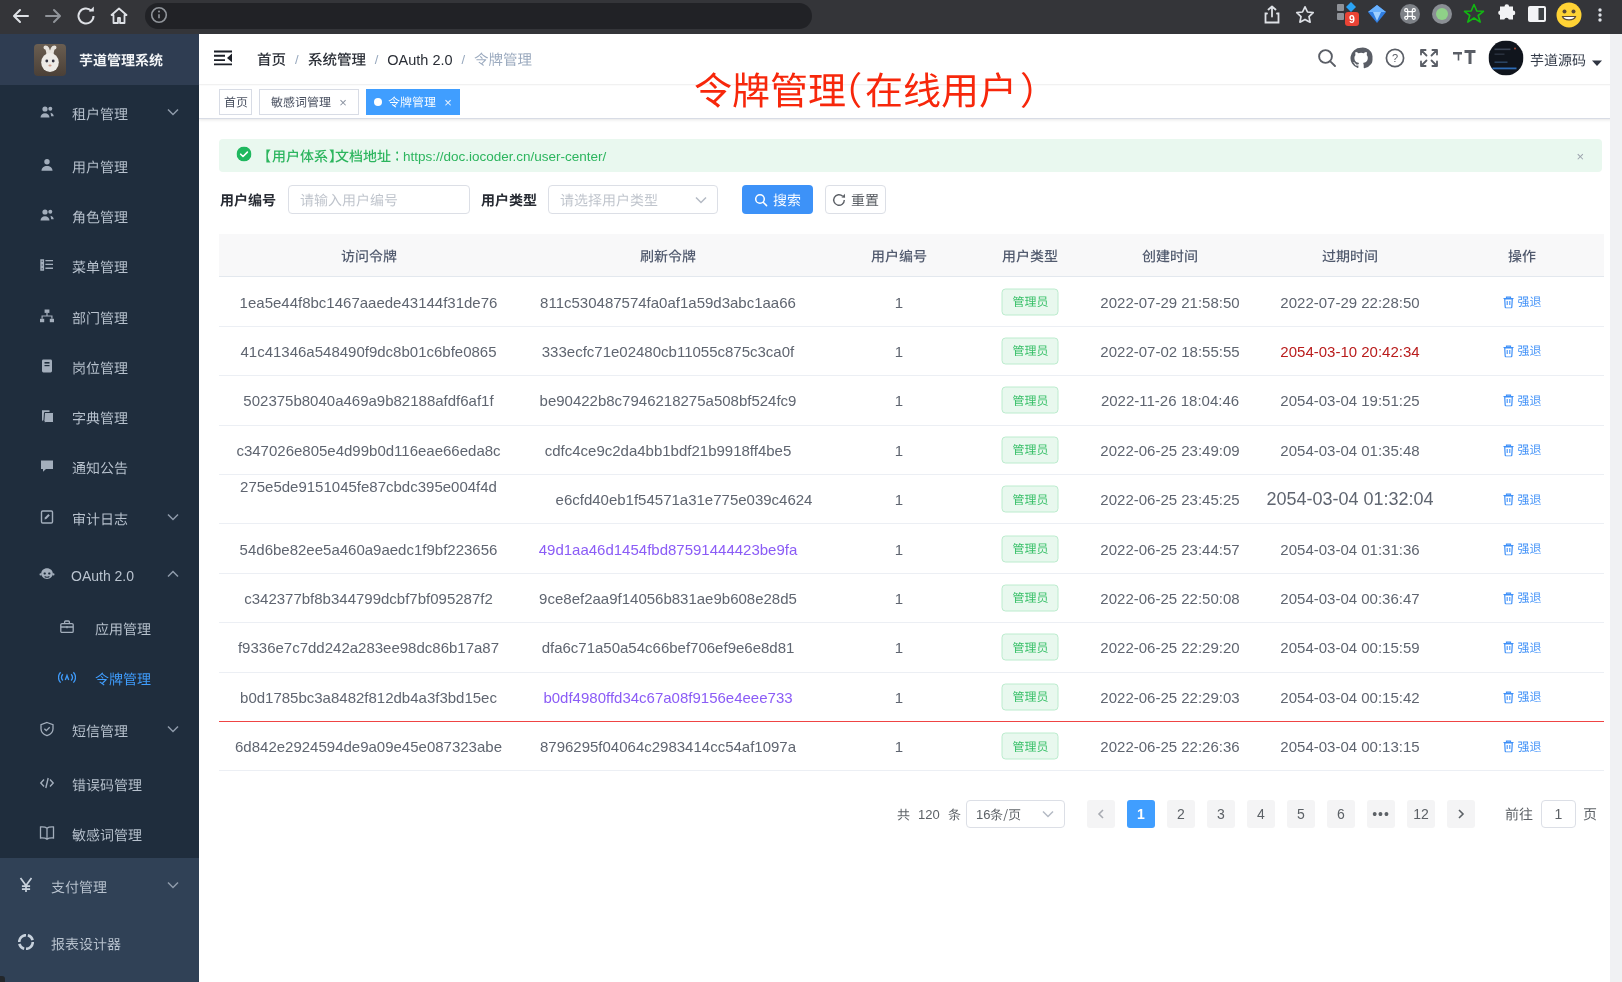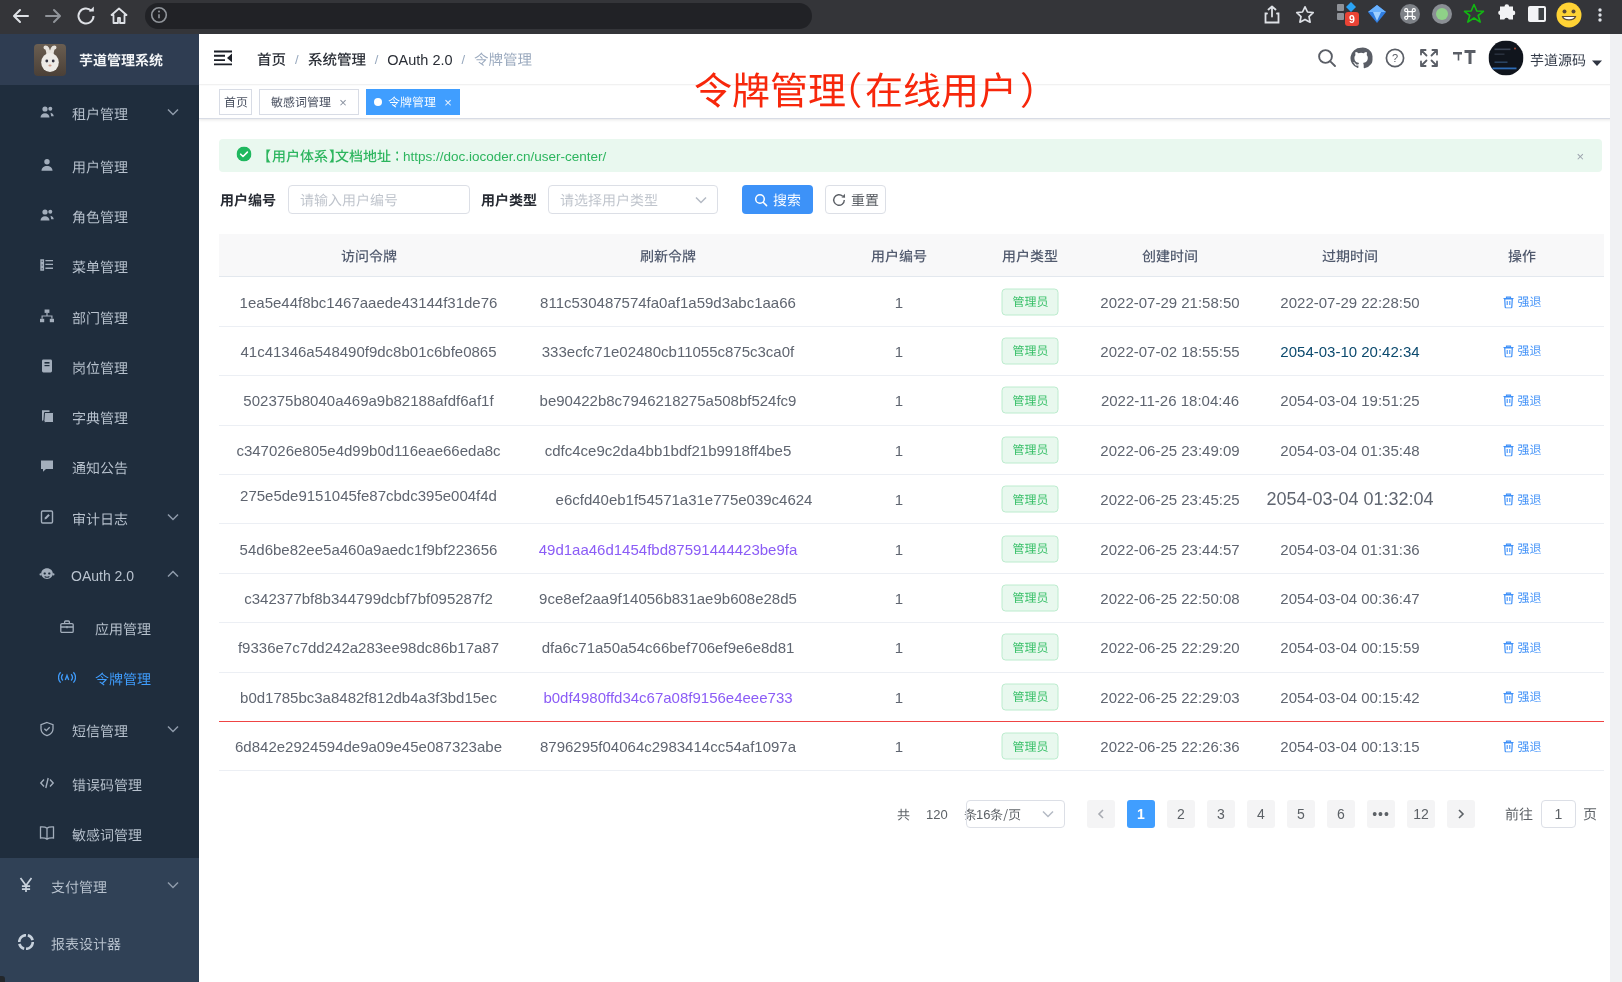--- a/index.html
+++ b/index.html
@@ -697,21 +697,21 @@
           </g>
         </svg>
       </div>
     </div>
   </div>
 <div class="ab" style="left:219px;top:326.8px;width:1385px;height:49.4px;border-bottom:1px solid #eceff4">
     <div class="ab" style="left:149.5px;top:24.2px;transform:translate(-50%,-50%);font-size:15px;color:#5f6570;white-space:nowrap">41c41346a548490f9dc8b01c6bfe0865</div>
     <div class="ab" style="left:449.0px;top:24.2px;transform:translate(-50%,-50%);font-size:15px;color:#5f6570;white-space:nowrap">333ecfc71e02480cb11055c875c3ca0f</div>
     <div class="ab" style="left:680.0px;top:24.2px;transform:translate(-50%,-50%);font-size:15px;color:#5f6570;white-space:nowrap">1</div>
     <div class="ab" style="left:951.0px;top:24.2px;transform:translate(-50%,-50%);font-size:15px;color:#5f6570;white-space:nowrap">2022-07-02 18:55:55</div>
-    <div class="ab" style="left:1131.0px;top:24.2px;transform:translate(-50%,-50%);font-size:15px;color:#0c4a6e;white-space:nowrap">2054-03-10 20:42:34</div>
+    <div class="ab" style="left:1131.0px;top:24.2px;transform:translate(-50%,-50%);font-size:15px;color:#b91c1c;white-space:nowrap">2054-03-10 20:42:34</div>
     <div style="position:absolute;left:811.0px;top:24.2px;transform:translate(-50%,-50%);">
       <div class="row" style="width:57px;height:27px;background:#e8f8ee;border:1px solid #bcecce;border-radius:4px;justify-content:center">
         <svg class="tx" width="36.0" height="12" viewBox="0 -880 3000 1000" fill="#36bf67">
           <g transform="scale(1,-1)">
             <use href="#q8"></use>
             <use href="#q9" x="1000"></use>
             <use href="#q108" x="2000"></use>
           </g>
         </svg>
       </div>
@@ -792,21 +792,21 @@
         <svg class="tx" width="24.0" height="12" viewBox="0 -880 2000 1000" fill="#3f90f8">
           <g transform="scale(1,-1)">
             <use href="#q109"></use>
             <use href="#q110" x="1000"></use>
           </g>
         </svg>
       </div>
     </div>
   </div>
 <div class="ab" style="left:219px;top:475.0px;width:1385px;height:49.4px;border-bottom:1px solid #eceff4">
-    <div class="ab" style="left:149.5px;top:20px;transform:translate(-50%,-50%);font-size:15px;color:#5f6570;white-space:nowrap">275e5de9151045fe87cbdc395e004f4d</div>
+    <div class="ab" style="left:149.5px;top:11px;transform:translate(-50%,-50%);font-size:15px;color:#5f6570;white-space:nowrap">275e5de9151045fe87cbdc395e004f4d</div>
     <div class="ab" style="left:465px;top:24.2px;transform:translate(-50%,-50%);font-size:15px;color:#5f6570;white-space:nowrap">e6cfd40eb1f54571a31e775e039c4624</div>
     <div class="ab" style="left:680.0px;top:24.2px;transform:translate(-50%,-50%);font-size:15px;color:#5f6570;white-space:nowrap">1</div>
     <div class="ab" style="left:951.0px;top:24.2px;transform:translate(-50%,-50%);font-size:15px;color:#5f6570;white-space:nowrap">2022-06-25 23:45:25</div>
     <div class="ab" style="left:1131.0px;top:24.2px;transform:translate(-50%,-50%);font-size:18px;color:#5f6570;white-space:nowrap">2054-03-04 01:32:04</div>
     <div style="position:absolute;left:811.0px;top:24.2px;transform:translate(-50%,-50%);">
       <div class="row" style="width:57px;height:27px;background:#e8f8ee;border:1px solid #bcecce;border-radius:4px;justify-content:center">
         <svg class="tx" width="36.0" height="12" viewBox="0 -880 3000 1000" fill="#36bf67">
           <g transform="scale(1,-1)">
             <use href="#q8"></use>
             <use href="#q9" x="1000"></use>
@@ -989,21 +989,21 @@
         </svg>
         <svg class="tx" width="24.0" height="12" viewBox="0 -880 2000 1000" fill="#3f90f8">
           <g transform="scale(1,-1)">
             <use href="#q109"></use>
             <use href="#q110" x="1000"></use>
           </g>
         </svg>
       </div>
     </div>
   </div>
-<div class="ab row" style="left:897px;top:800px;height:28px;gap:16px">
+<div class="ab row" style="left:897px;top:800px;height:28px;gap:8px">
     <svg class="tx" width="13.0" height="13" viewBox="0 -880 1000 1000" fill="#5c6166">
       <g transform="scale(1,-1)">
         <use href="#q111"></use>
       </g>
     </svg>
     <span style="font-size:13px;color:#5c6166">120</span>
     <svg class="tx" width="13.0" height="13" viewBox="0 -880 1000 1000" fill="#5c6166">
       <g transform="scale(1,-1)">
         <use href="#q112"></use>
       </g>

